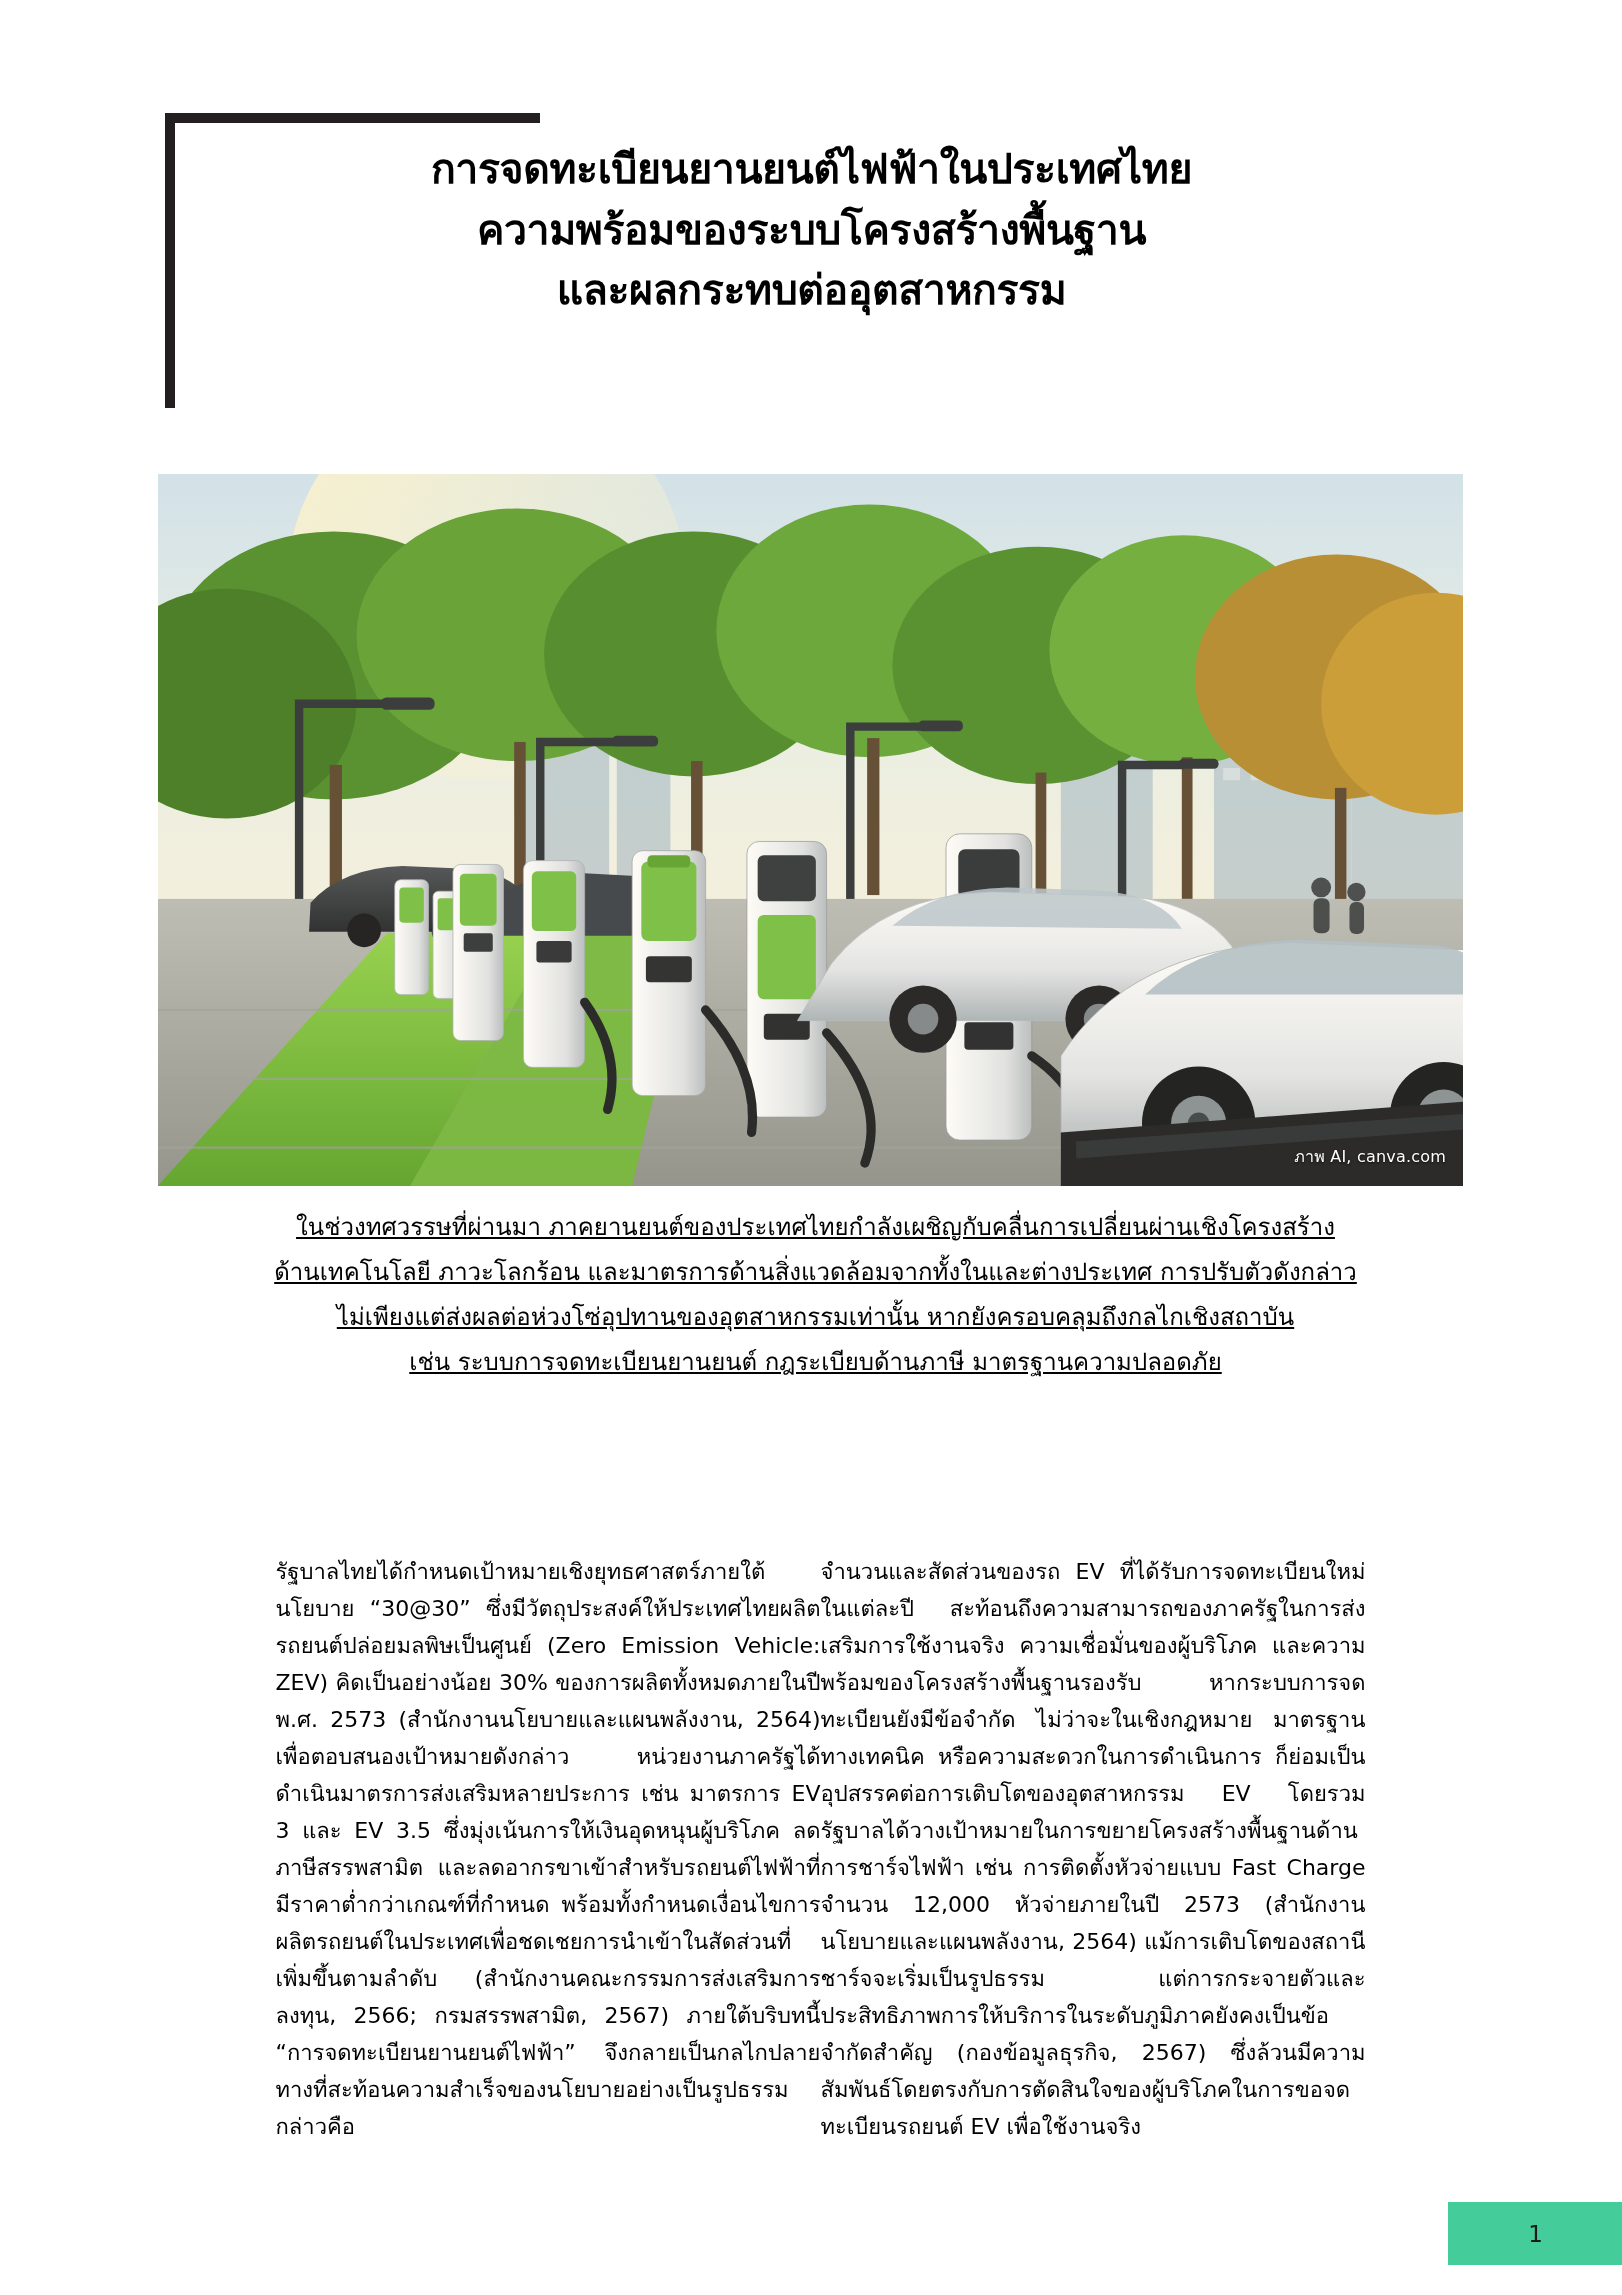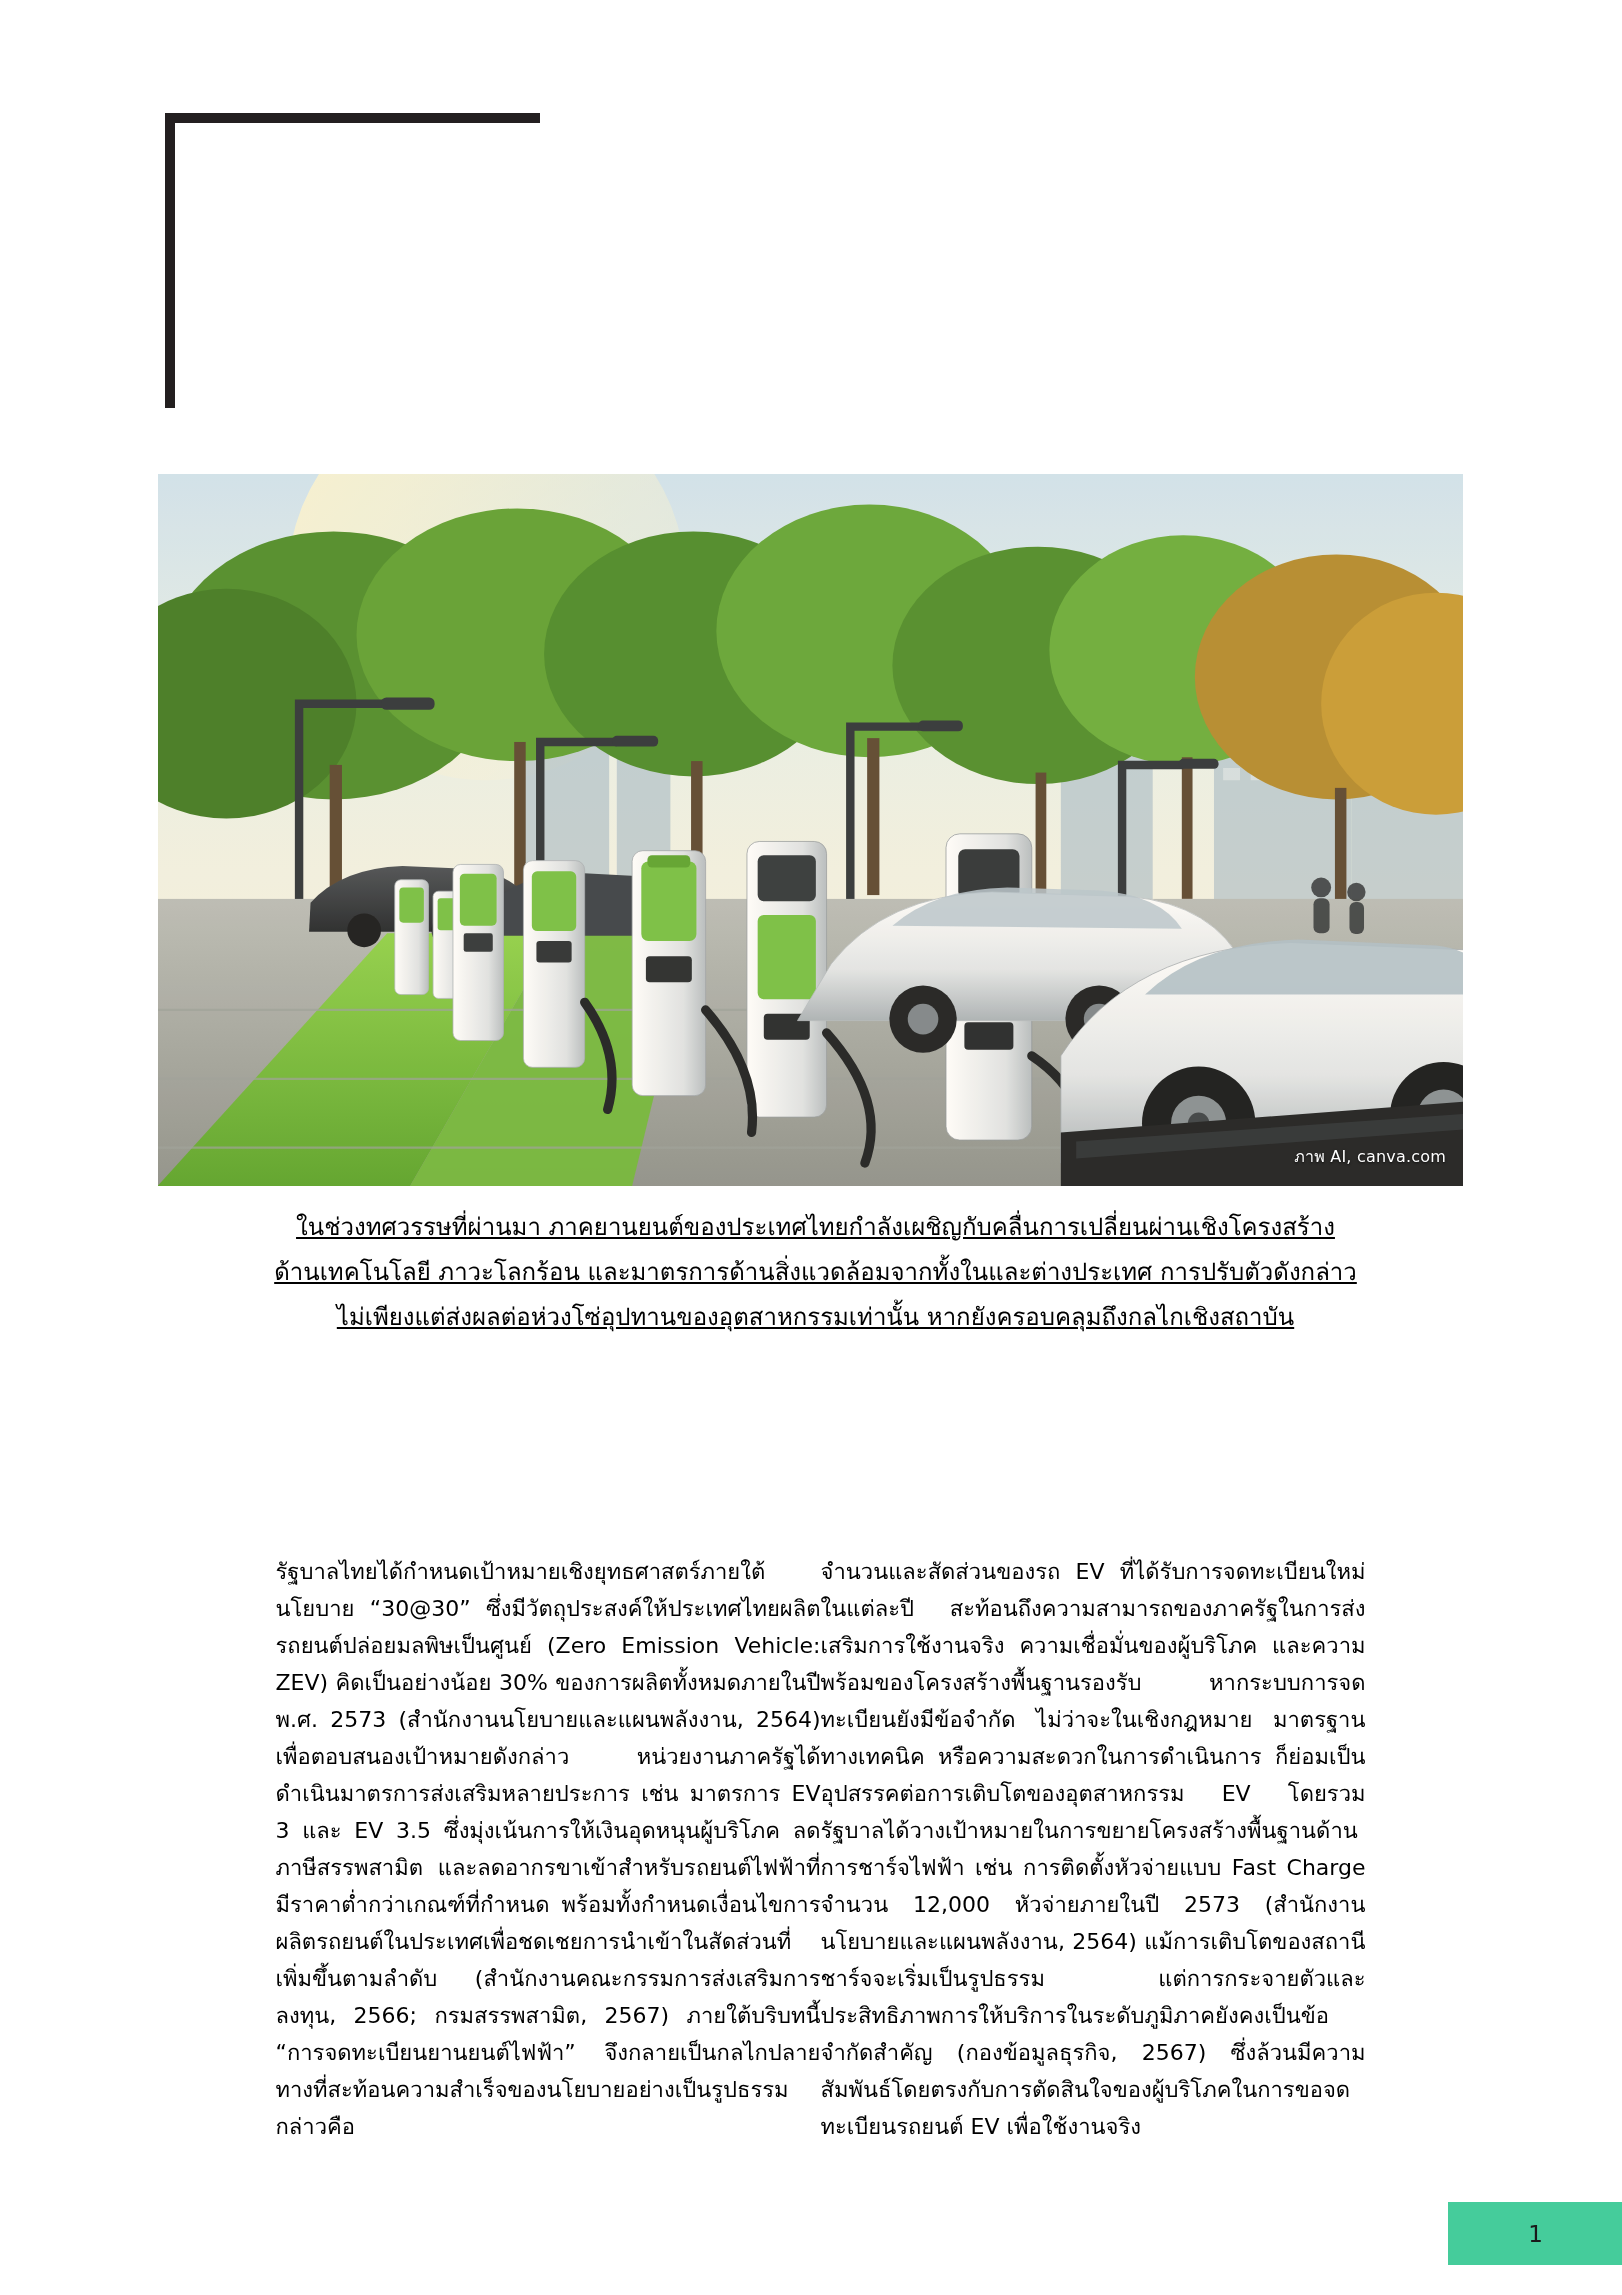--- a/index.html
+++ b/index.html
@@ -130,20 +130,25 @@
     font-family: "DejaVu Sans", "Liberation Sans", sans-serif;
   }
 </style>
 </head>
 <body>
 
 <div class="page">
 
   <div class="bracket"></div>
 
+  <div class="title-block">
+    <div class="title-line">การจดทะเบียนยานยนต์ไฟฟ้าในประเทศไทย</div>
+    <div class="title-line">ความพร้อมของระบบโครงสร้างพื้นฐาน</div>
+    <div class="title-line">และผลกระทบต่ออุตสาหกรรม</div>
+  </div>
 
   <div class="hero">
     <svg class="hero-svg" viewBox="0 0 1706 930" preserveAspectRatio="xMidYMid slice">
       <defs>
         <linearGradient id="sky" x1="0" y1="0" x2="0" y2="1">
           <stop offset="0%" stop-color="#cfe3ef"></stop>
           <stop offset="55%" stop-color="#e8f0ea"></stop>
           <stop offset="100%" stop-color="#f3f1e2"></stop>
         </linearGradient>
         <linearGradient id="sun" x1="0" y1="0" x2="1" y2="1">
@@ -322,20 +327,21 @@
 
       <rect x="0" y="0" width="1706" height="930" fill="#ffd98a" opacity="0.07"></rect>
     </svg>
     <div class="hero-caption">ภาพ AI, canva.com</div>
   </div>
 
   <div class="intro">
     <div class="intro-line">ในช่วงทศวรรษที่ผ่านมา ภาคยานยนต์ของประเทศไทยกำลังเผชิญกับคลื่นการเปลี่ยนผ่านเชิงโครงสร้าง</div>
     <div class="intro-line">ด้านเทคโนโลยี ภาวะโลกร้อน และมาตรการด้านสิ่งแวดล้อมจากทั้งในและต่างประเทศ การปรับตัวดังกล่าว</div>
     <div class="intro-line">ไม่เพียงแต่ส่งผลต่อห่วงโซ่อุปทานของอุตสาหกรรมเท่านั้น หากยังครอบคลุมถึงกลไกเชิงสถาบัน</div>
+    <div class="intro-line">เช่น ระบบการจดทะเบียนยานยนต์ กฎระเบียบด้านภาษี มาตรฐานความปลอดภัย</div>
   </div>
 
   <div class="columns">
     <div class="col">
       <p>รัฐบาลไทยได้กำหนดเป้าหมายเชิงยุทธศาสตร์ภายใต้นโยบาย “30@30” ซึ่งมีวัตถุประสงค์ให้ประเทศไทยผลิตรถยนต์ปล่อยมลพิษเป็นศูนย์ (Zero Emission Vehicle: ZEV) คิดเป็นอย่างน้อย 30% ของการผลิตทั้งหมดภายในปี พ.ศ. 2573 (สำนักงานนโยบายและแผนพลังงาน, 2564) เพื่อตอบสนองเป้าหมายดังกล่าว หน่วยงานภาครัฐได้ดำเนินมาตรการส่งเสริมหลายประการ เช่น มาตรการ EV 3 และ EV 3.5 ซึ่งมุ่งเน้นการให้เงินอุดหนุนผู้บริโภค ลดภาษีสรรพสามิต และลดอากรขาเข้าสำหรับรถยนต์ไฟฟ้าที่มีราคาต่ำกว่าเกณฑ์ที่กำหนด พร้อมทั้งกำหนดเงื่อนไขการผลิตรถยนต์ในประเทศเพื่อชดเชยการนำเข้าในสัดส่วนที่เพิ่มขึ้นตามลำดับ (สำนักงานคณะกรรมการส่งเสริมการลงทุน, 2566; กรมสรรพสามิต, 2567) ภายใต้บริบทนี้ “การจดทะเบียนยานยนต์ไฟฟ้า” จึงกลายเป็นกลไกปลายทางที่สะท้อนความสำเร็จของนโยบายอย่างเป็นรูปธรรม กล่าวคือ</p>
     </div>
     <div class="col">
       <p>จำนวนและสัดส่วนของรถ EV ที่ได้รับการจดทะเบียนใหม่ในแต่ละปี สะท้อนถึงความสามารถของภาครัฐในการส่งเสริมการใช้งานจริง ความเชื่อมั่นของผู้บริโภค และความพร้อมของโครงสร้างพื้นฐานรองรับ หากระบบการจดทะเบียนยังมีข้อจำกัด ไม่ว่าจะในเชิงกฎหมาย มาตรฐานทางเทคนิค หรือความสะดวกในการดำเนินการ ก็ย่อมเป็นอุปสรรคต่อการเติบโตของอุตสาหกรรม EV โดยรวม รัฐบาลได้วางเป้าหมายในการขยายโครงสร้างพื้นฐานด้านการชาร์จไฟฟ้า เช่น การติดตั้งหัวจ่ายแบบ Fast Charge จำนวน 12,000 หัวจ่ายภายในปี 2573 (สำนักงานนโยบายและแผนพลังงาน, 2564) แม้การเติบโตของสถานีชาร์จจะเริ่มเป็นรูปธรรม แต่การกระจายตัวและประสิทธิภาพการให้บริการในระดับภูมิภาคยังคงเป็นข้อจำกัดสำคัญ (กองข้อมูลธุรกิจ, 2567) ซึ่งล้วนมีความสัมพันธ์โดยตรงกับการตัดสินใจของผู้บริโภคในการขอจดทะเบียนรถยนต์ EV เพื่อใช้งานจริง</p>
     </div>
   </div>

